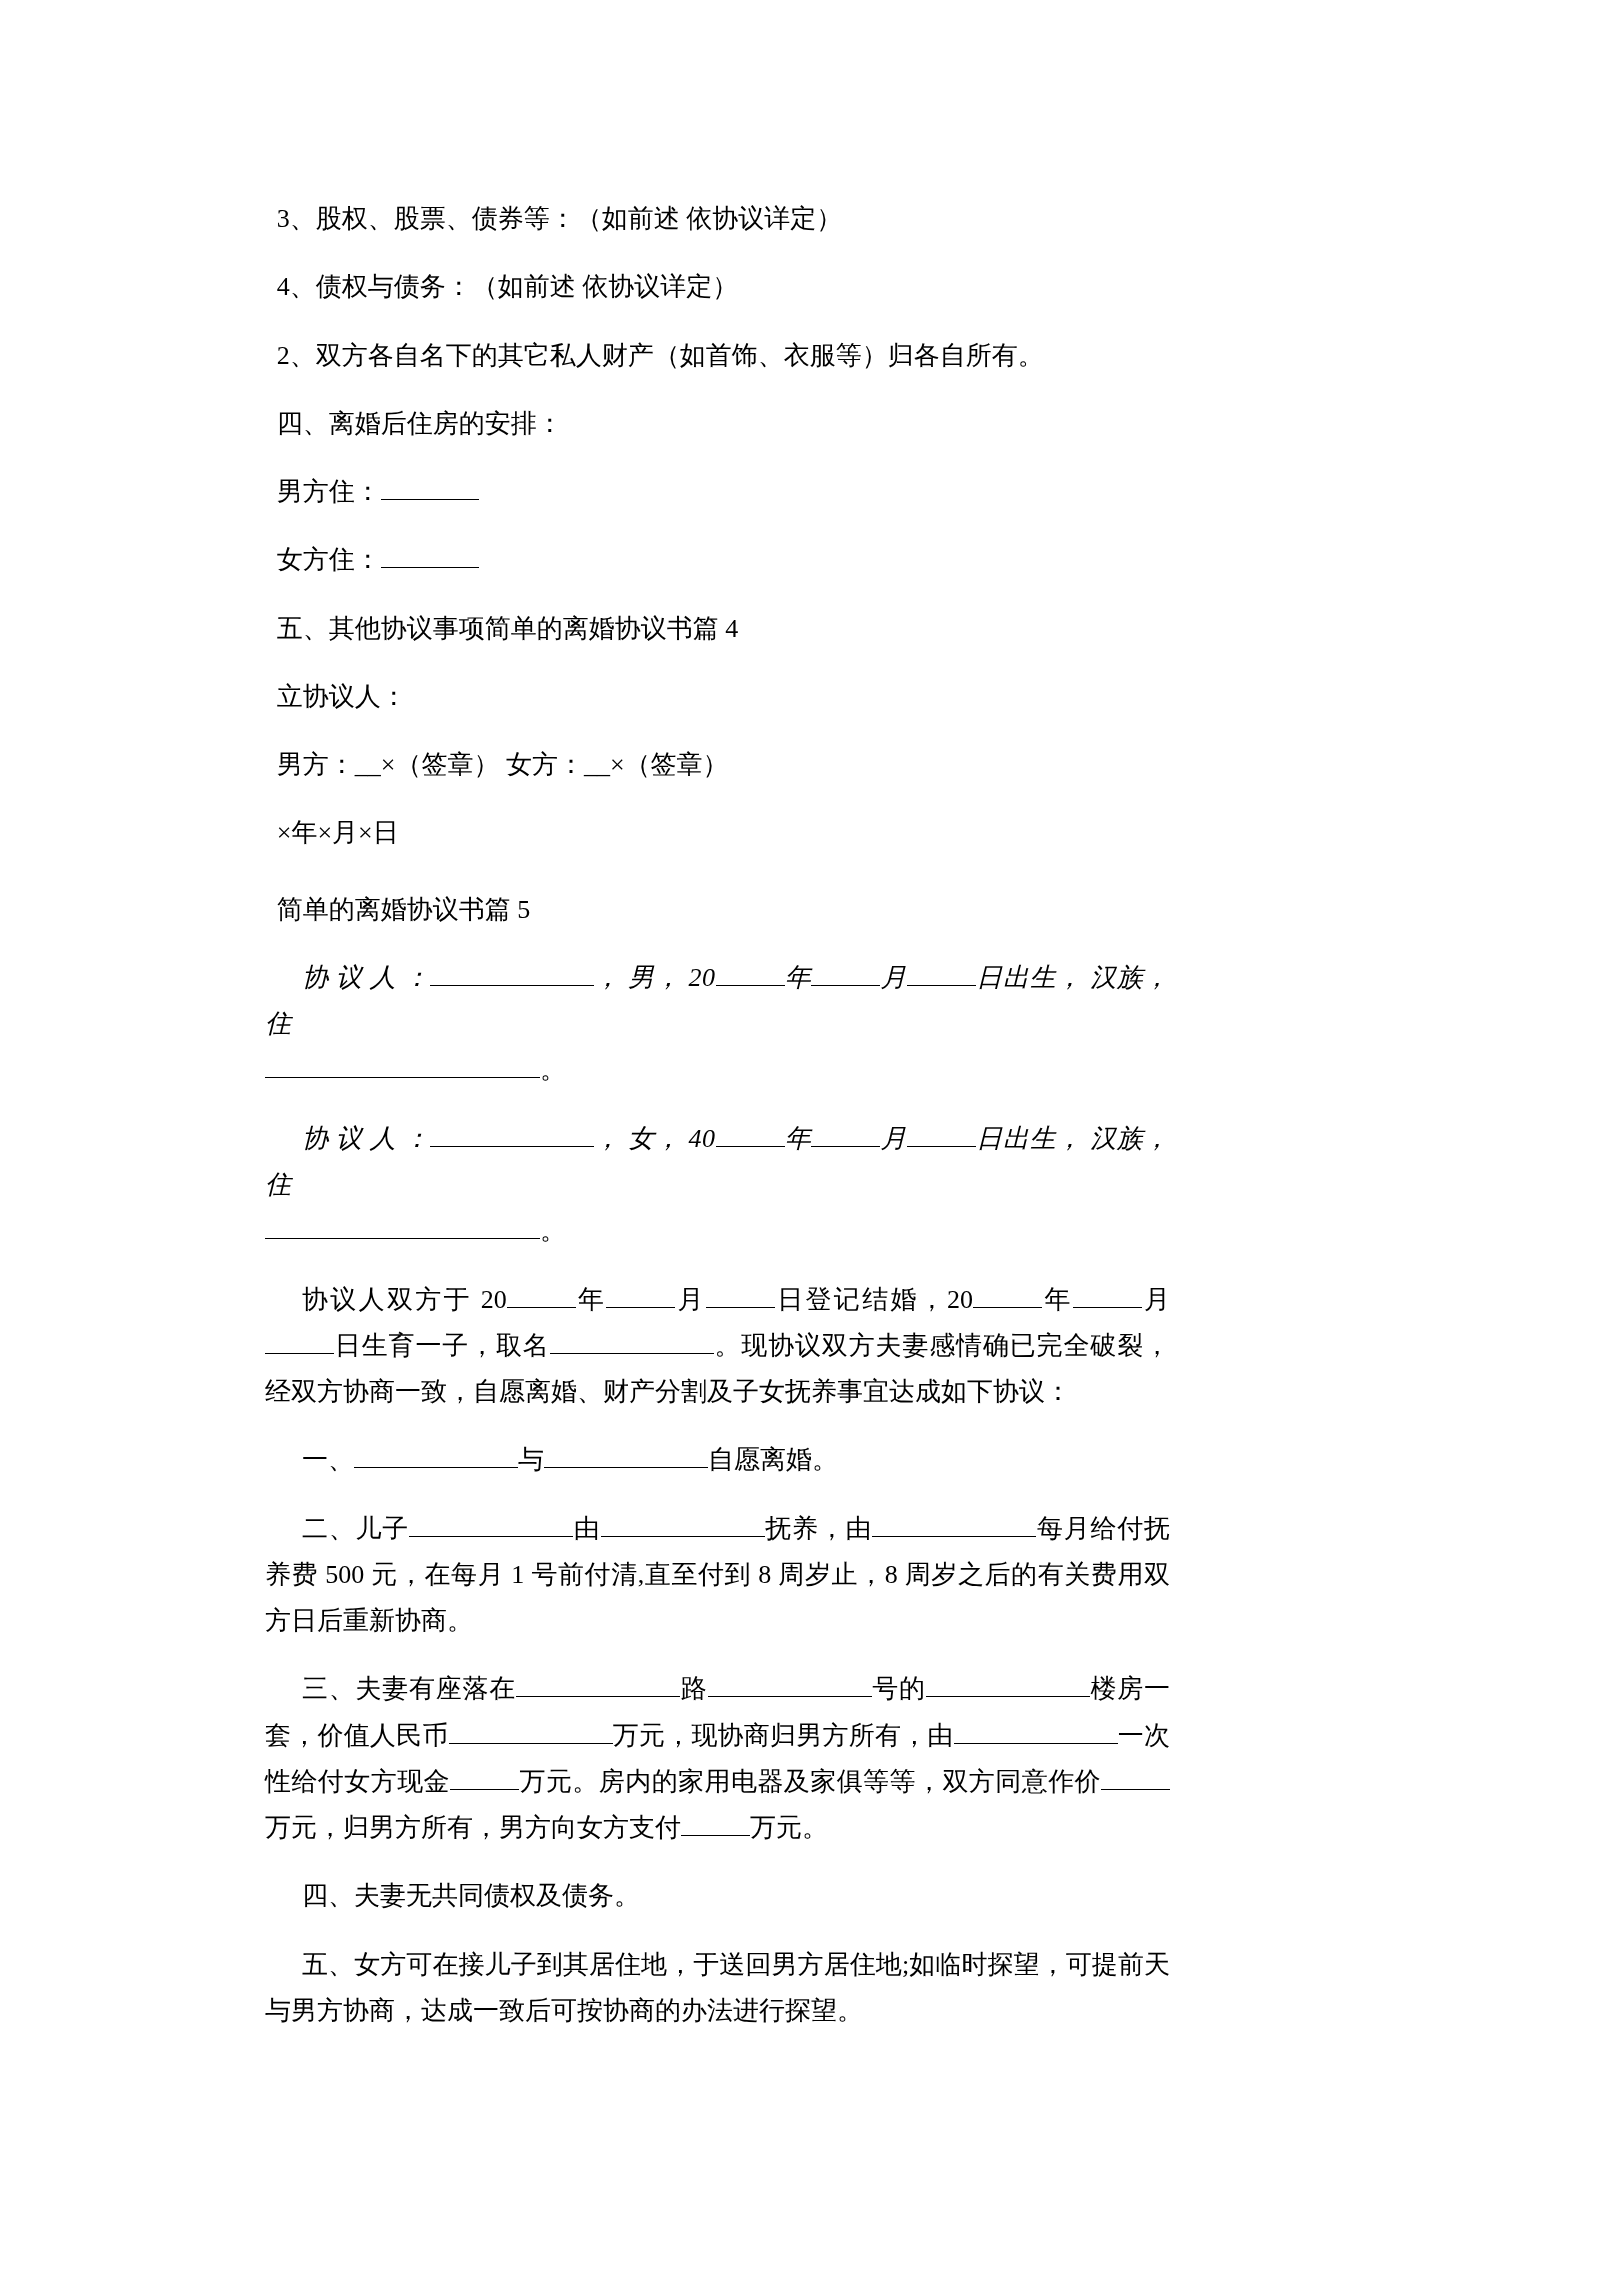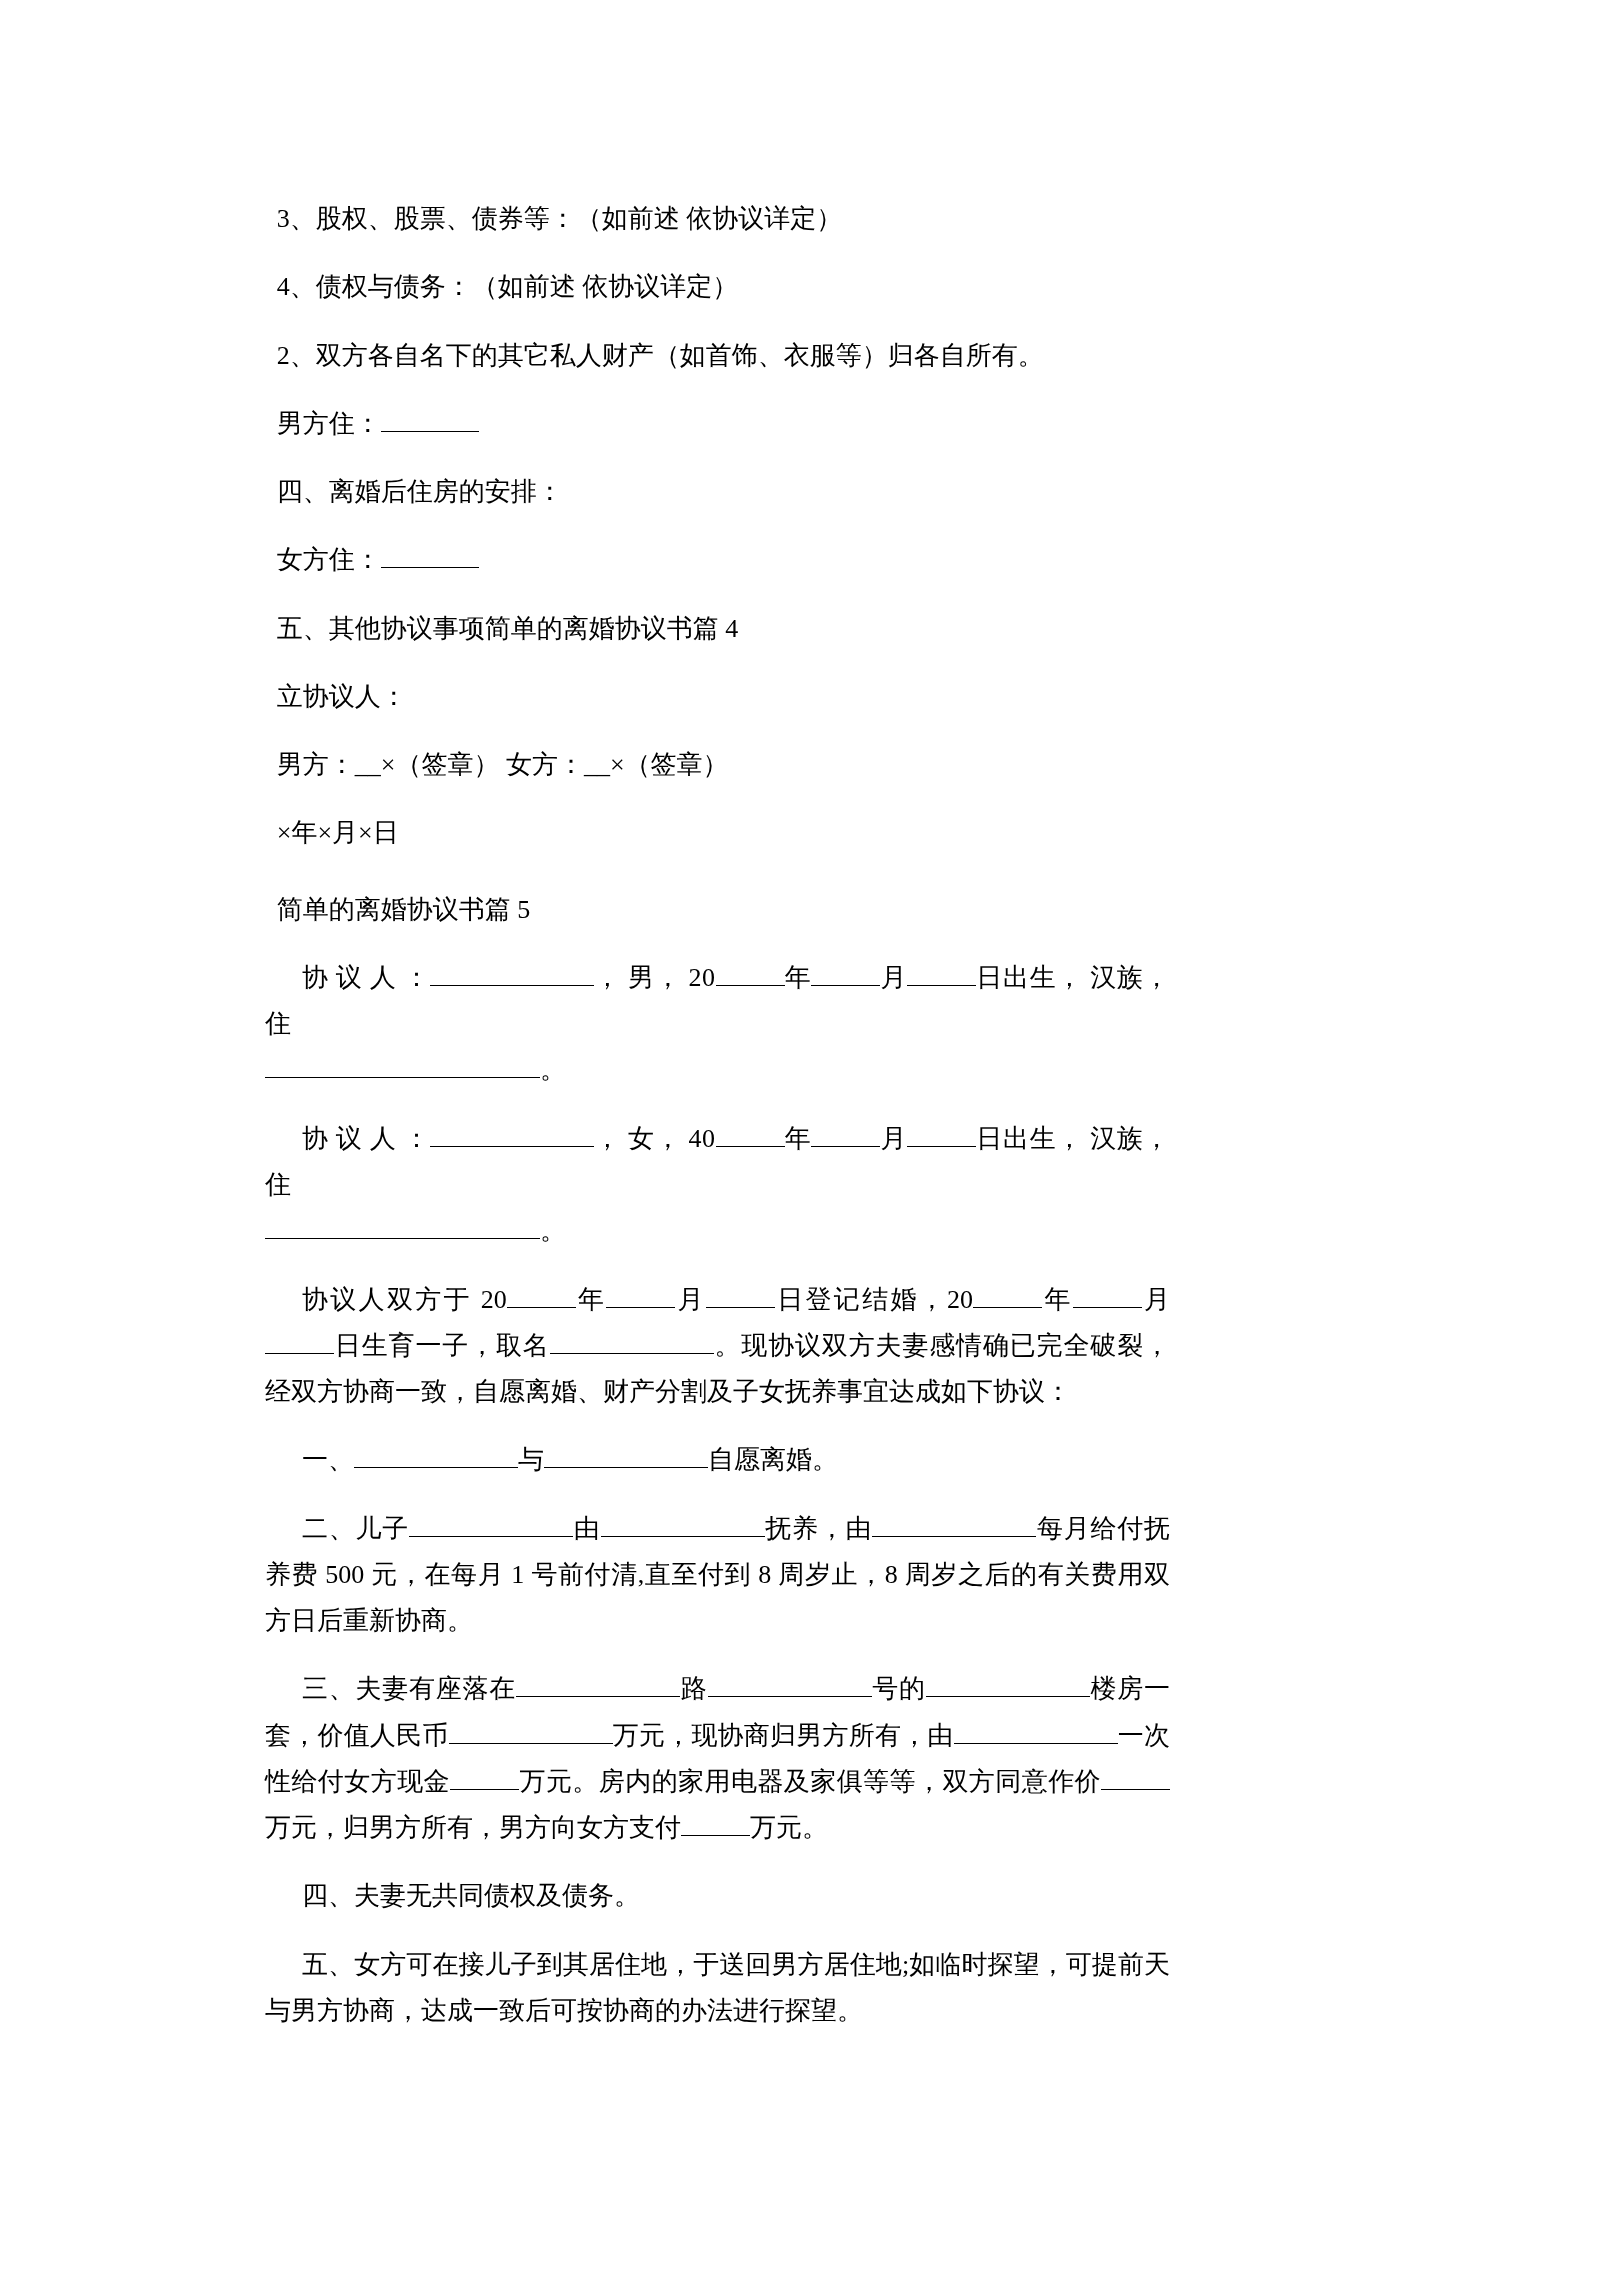--- a/index.html
+++ b/index.html
@@ -24,21 +24,21 @@
     line-height: 1.78;
   }
   
   p {
     margin: 0 0 22px 0;
     text-align: justify;
     text-justify: inter-ideograph;
   }
   p.ind1 { padding-left: 11.8px; }
   p.ind2 { text-indent: 37px; }
-  p.nomargin { margin-bottom: 0; }
+  p.nomargin { margin-bottom: 0; font-style: italic; }
   p.spaced { letter-spacing: 0.02em; }
   .blank {
     display: inline-block;
     border-bottom: 1.3px solid #000;
     vertical-align: baseline;
   }
   .b-sm { width: 69px; }
   .b-md { width: 98px; }
   .b-lg { width: 164px; }
   .b-xl { width: 275px; }
@@ -53,23 +53,23 @@
 
 <div class="page">
   <div class="doc">
 
     <p class="ind1">3、股权、股票、债券等：（如前述 依协议详定）</p>
 
     <p class="ind1">4、债权与债务：（如前述 依协议详定）</p>
 
     <p class="ind1">2、双方各自名下的其它私人财产（如首饰、衣服等）归各自所有。</p>
 
+    <p class="ind1">四、离婚后住房的安排：</p>
+
     <p class="ind1"><span>男方住：</span><span class="blank b-md"></span></p>
-
-    <p class="ind1">四、离婚后住房的安排：</p>
 
     <p class="ind1"><span>女方住：</span><span class="blank b-md"></span></p>
 
     <p class="ind1">五、其他协议事项简单的离婚协议书篇 4</p>
 
 
     <p class="ind1">立协议人：</p>
 
     <p class="ind1">男方：__×（签章） 女方：__×（签章）</p>
 

